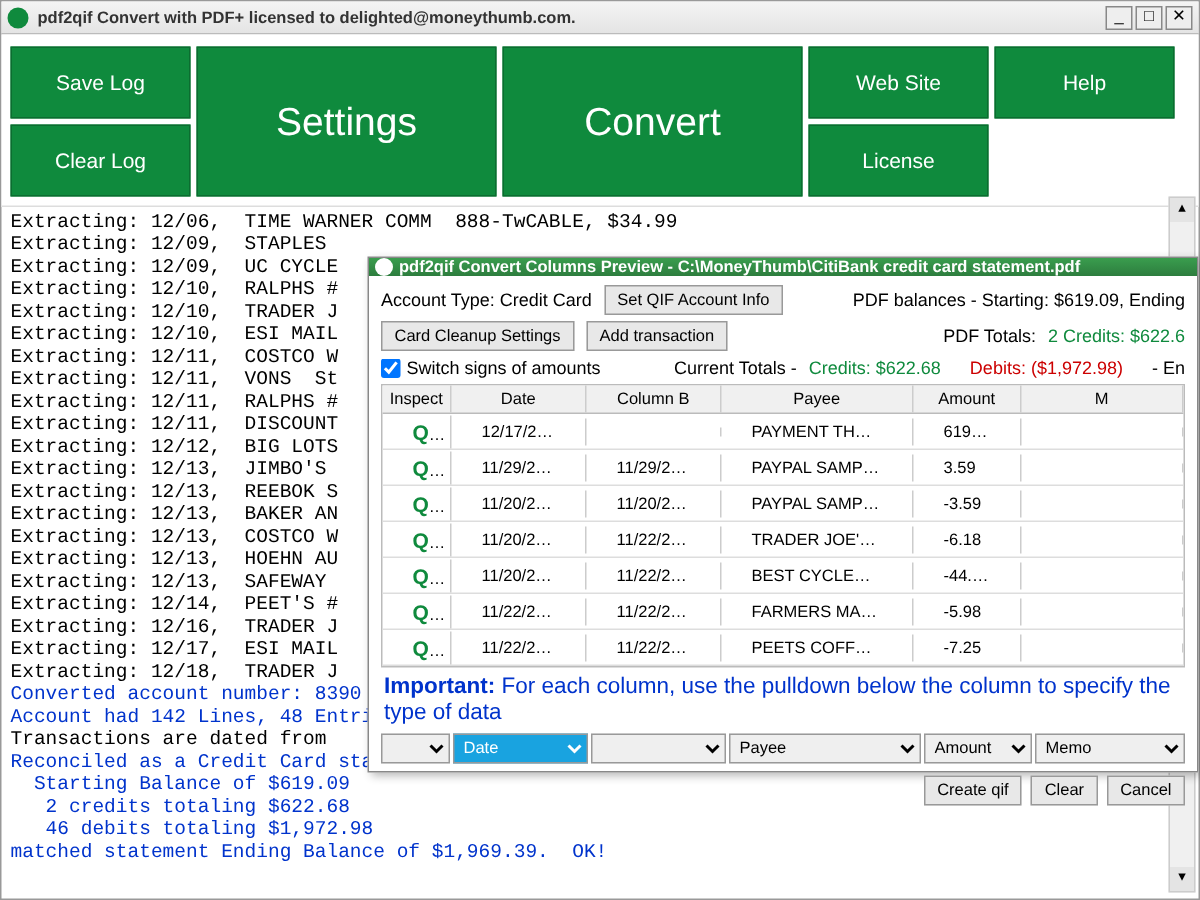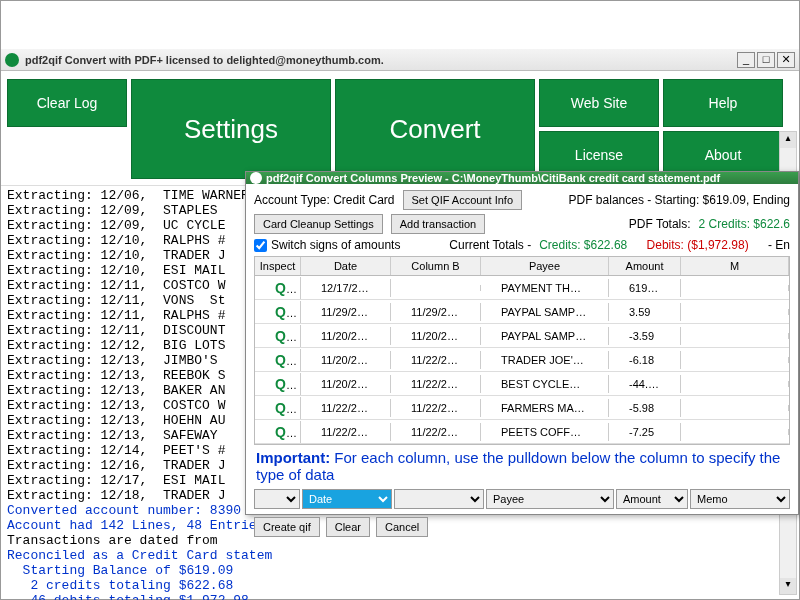--- a/index.html
+++ b/index.html
@@ -1,18 +1,18 @@
 <!DOCTYPE html>
 <html><head>
 <meta charset="utf-8">
 <style>
 * { box-sizing: border-box; margin: 0; padding: 0; }
 body { font-family: Arial, sans-serif; font-size: 12px; overflow: hidden; width: 800px; height: 600px; background: #fff; }
 .window { width: 800px; height: 600px; border: 1px solid #999; position: relative; background: #fff; }
-.titlebar { height: 22px; background: linear-gradient(#f4f4f4,#e4e4e4); border-bottom: 1px solid #bbb; display: flex; align-items: center; padding: 0 4px; margin-top: 48px; }
+.titlebar { height: 22px; background: linear-gradient(#f4f4f4,#e4e4e4); border-bottom: 1px solid #bbb; display: flex; align-items: center; padding: 0 4px; }
 .titlebar-icon { width: 14px; height: 14px; background: #0f8a3d; border-radius: 50%; margin-right: 6px; display:flex;align-items:center;justify-content:center;}
 .titlebar-title { font-weight: bold; font-size: 11px; color: #333; flex: 1; }
 .win-btns { display: flex; gap: 2px; }
 .win-btn { width: 18px; height: 16px; border: 1px solid #888; background: #eee; font-size: 11px; text-align: center; line-height: 13px; cursor: pointer; }
 .toolbar { display: flex; padding: 8px 6px 6px 6px; gap: 4px; background: #fff; border-bottom: 1px solid #ddd; }
 .tcol { display: flex; flex-direction: column; gap: 4px; }
 .tbtn { background: #0f8a3d; color: #fff; border: 1px solid #0b6d30; display: flex; align-items: center; justify-content: center; font-size: 14px; cursor: pointer; }
 .tbtn.small { width: 120px; height: 48px; }
 .tbtn.big { width: 200px; height: 100px; font-size: 26px; font-weight: normal; }
 .tbtn.med { width: 120px; height: 48px; }
@@ -36,50 +36,50 @@
 .ghead { display: flex; background: #f0f0f0; border-bottom: 1px solid #bbb; }
 .gcell, .ghcell { border-right: 1px solid #ccc; padding: 3px 20px; font-size: 11px; overflow: hidden; white-space: nowrap; text-overflow: ellipsis; }
 .ghcell { font-weight: normal; display:flex; align-items:center; justify-content:center; }
 .c0{width:46px;text-align:center;} .c1{width:90px;} .c2{width:90px;} .c3{width:128px;} .c4{width:72px;} .c5{flex:1;}
 .grow { display: flex; border-bottom: 1px solid #ddd; height: 24px; align-items:center; }
 .mag { color:#0f8a3d; font-weight:bold; font-size:14px; cursor:pointer; }
 .important { color:#0033cc; font-size:15px; padding: 4px 2px; }
 .selrow { display:flex; gap:2px; padding:2px 0; }
 .sel { border:1px solid #999; height:20px; font-size:11px; padding:0 2px; }
 .sel.on { background:#19a3e0; color:#fff; }
-.btnrow { display:flex; gap:6px; justify-content:flex-start; padding:6px 0 2px 0;}
+.btnrow { display:flex; gap:6px; justify-content:flex-end; padding:6px 0 2px 0;}
 .spacer { flex:1; }
 </style>
 </head>
 <body>
 
 <div class="window">
   <div class="titlebar">
     <span class="titlebar-icon"></span>
     <span class="titlebar-title">pdf2qif Convert with PDF+ licensed to delighted@moneythumb.com.</span>
     <div class="win-btns">
       <div class="win-btn">_</div>
       <div class="win-btn">□</div>
       <div class="win-btn">✕</div>
     </div>
   </div>
 
   <div class="toolbar">
     <div class="tcol">
+      <div class="tbtn small">Save Log</div>
       <div class="tbtn small">Clear Log</div>
     </div>
     <div class="tbtn big">Settings</div>
     <div class="tbtn big">Convert</div>
     <div class="tcol">
       <div class="tbtn med">Web Site</div>
       <div class="tbtn med">License</div>
     </div>
     <div class="tcol">
       <div class="tbtn med">Help</div>
-      <div class="tbtn med">About</div>
     </div>
   </div>
 
   <div class="logarea" id="logarea">Extracting: 12/06,  TIME WARNER COMM  888-TwCABLE, $34.99
 Extracting: 12/09,  STAPLES
 Extracting: 12/09,  UC CYCLE
 Extracting: 12/10,  RALPHS #
 Extracting: 12/10,  TRADER J
 Extracting: 12/10,  ESI MAIL
 Extracting: 12/11,  COSTCO W

